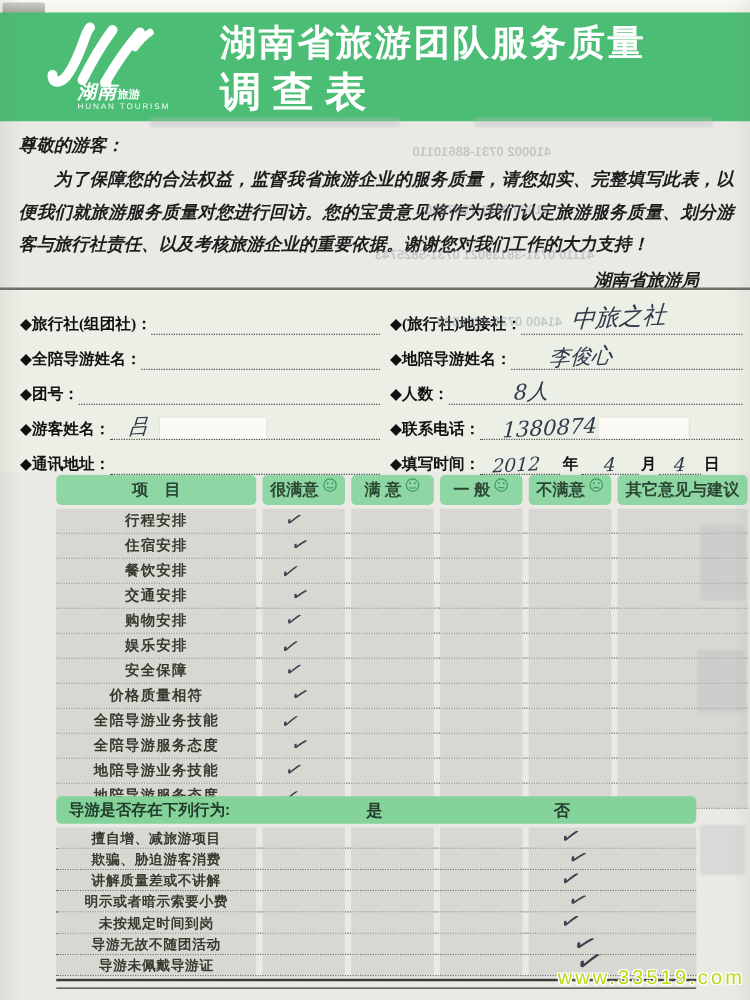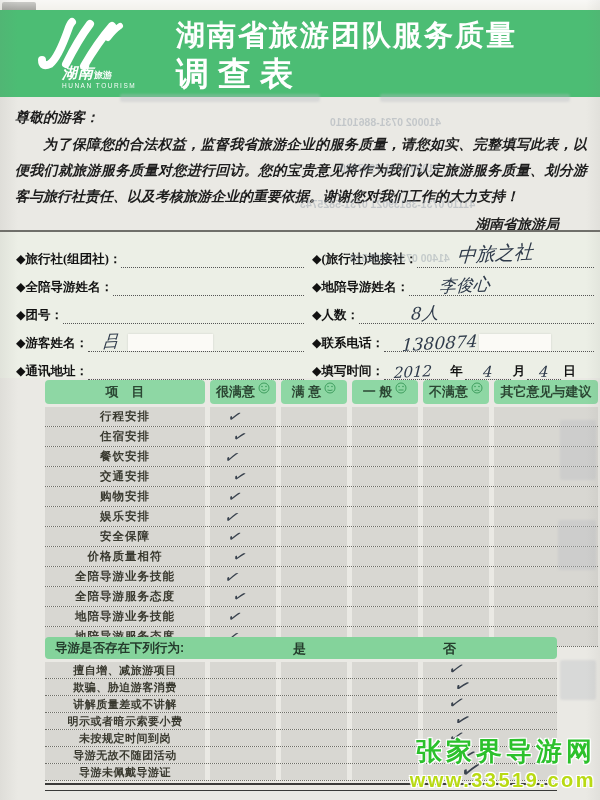--- a/index.html
+++ b/index.html
@@ -88,21 +88,21 @@
   .lrows .lrow:nth-child(2n) .check{left:410px;transform:rotate(20deg) skewX(-4deg);}
   .lrows .lrow:nth-child(6) .check{font-size:21px;left:414px;}
   .lrows .lrow:nth-child(7) .check{font-size:24px;left:416px;top:-6px;}
   .dbl{margin-top:2px;height:5px;border-top:2px solid #3a3a38;border-bottom:1px solid #3a3a38;}
 
   
   .wm{position:absolute;right:4px;bottom:8px;text-align:right;z-index:6;
     font-family:"Liberation Serif","DejaVu Serif",serif;}
   .wm-name{font-size:26px;font-weight:bold;color:#2cc12c;letter-spacing:4px;
     text-shadow:1px 1px 0 #fff,-1px -1px 0 #fff,1px -1px 0 #fff,-1px 1px 0 #fff,0 0 3px #fff;}
-  .wm-url{font-size:20px;font-weight:bold;color:#b9da14;letter-spacing:2.5px;
+  .wm-url{font-size:16px;font-weight:normal;color:#b9da14;letter-spacing:2.5px;
     font-family:"Liberation Sans","DejaVu Sans",sans-serif;
     text-shadow:1px 1px 0 #fff,-1px -1px 0 #fff,1px -1px 0 #fff,-1px 1px 0 #fff,0 0 3px #fff;}
 
   
   .bleed{position:absolute;color:#84909f;opacity:.38;filter:blur(.6px);
     transform:scaleX(-1);font-size:10.5px;font-weight:bold;white-space:nowrap;pointer-events:none;}
   .bblock{position:absolute;background:#b9bcc2;opacity:.35;filter:blur(1px);pointer-events:none;border-radius:2px;}
 </style>
 </head>
 <body>
@@ -471,21 +471,20 @@
         <div class="cell"></div>
         <div class="cell"></div>
         <div class="cell"></div>
       <span class="check">✓</span>
     </div>
   </div>
   <div class="dbl"></div>
 </div>
 
 <div class="wm">
-  <div class="wm-name">张家界导游网</div>
   <div class="wm-url">www.33519.com</div>
 </div>
 
 <div class="bleed" style="left:330px;top:116px;">410002  0731-88610110</div>
 <div class="bleed" style="left:340px;top:162px;">41000  0731-7907000</div>
 <div class="bleed" style="left:300px;top:198px;">41110  0731-38139021  0731-5825743</div>
 <div class="bleed" style="left:350px;top:252px;">41400  0730-8225528</div>
 <div class="bblock" style="left:120px;top:94px;width:200px;height:8px;"></div>
 <div class="bblock" style="left:380px;top:94px;width:190px;height:8px;"></div>
 <div class="bblock" style="left:560px;top:420px;width:36px;height:60px;"></div>

